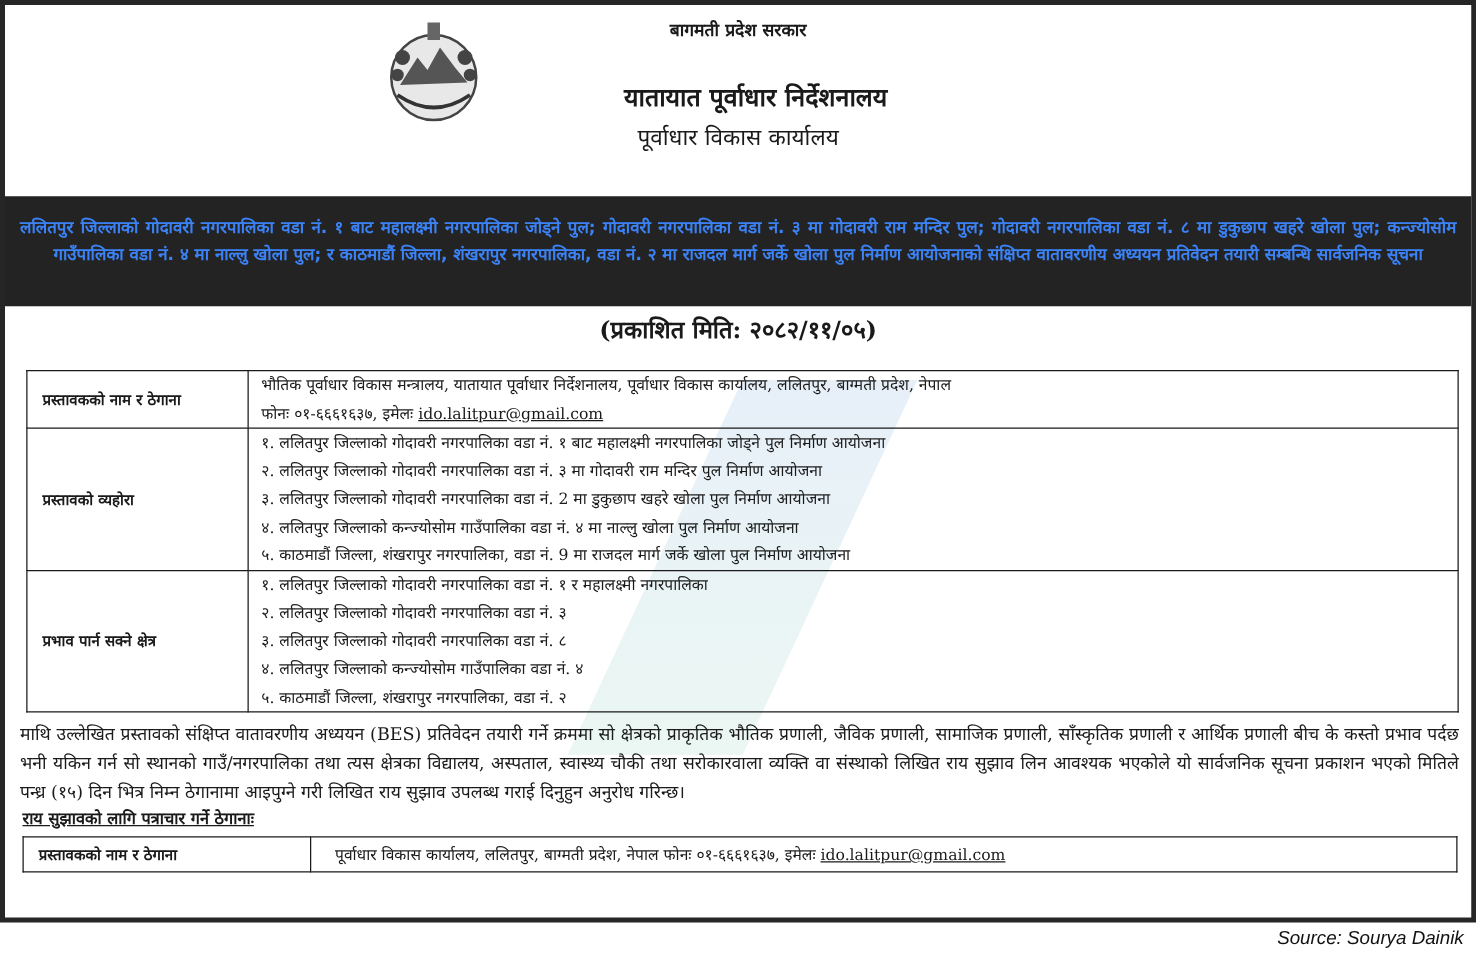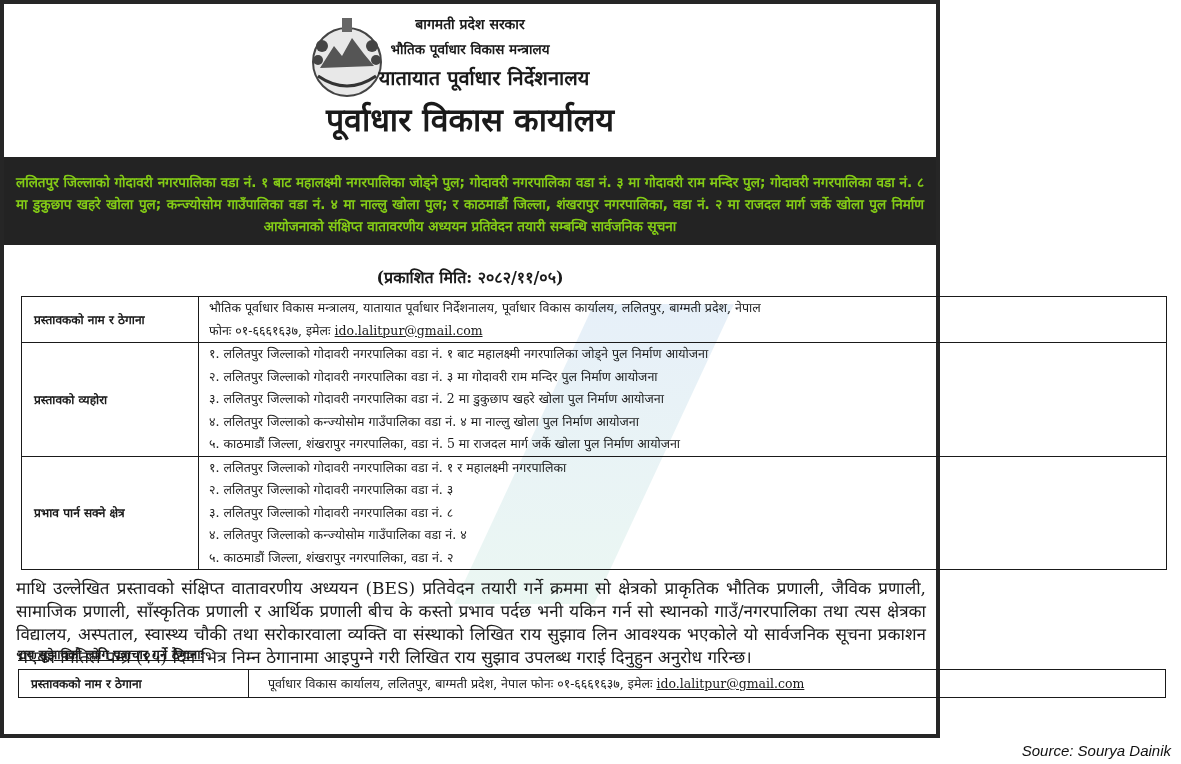--- a/index.html
+++ b/index.html
@@ -2,60 +2,60 @@
 <html><head>
 <meta charset="utf-8">
 <style>
   * { box-sizing: border-box; margin: 0; padding: 0; }
   body {
     width: 1181px; height: 764px; background: #ffffff;
     font-family: "DejaVu Serif", "Liberation Serif", serif;
     color: #1a1a1a; position: relative; overflow: hidden;
   }
   .notice {
-    position: absolute; left: 0; top: 0; width: 940px; height: 738px;
+    position: absolute; left: 0; top: 0; width: 1181px; height: 738px;
     border: 4px solid #262626; background: #ffffff;
   }
   .header { position: relative; height: 153px; text-align: center; }
   .emblem {
     position: absolute; left: 302px; top: 12px; width: 82px; height: 86px;
   }
   .h-line1 { position: absolute; left: 0; right: 0; top: 10px; font-size: 14px; font-weight: bold; }
   .h-line2 { position: absolute; left: 0; right: 0; top: 36px; font-size: 13.5px; font-weight: bold; }
   .h-line3 { position: absolute; left: 0; right: 0; top: 60px; font-size: 20px; font-weight: bold; padding-left: 28px; }
-  .h-line4 { position: absolute; left: 0; right: 0; top: 93px; font-size: 32px; font-weight: bold; }
+  .h-line4 { position: absolute; left: 0; right: 0; top: 93px; font-size: 18px; font-weight: normal; }
   .h-line5 { position: absolute; left: 0; right: 0; top: 132px; font-size: 18px; font-weight: bold; margin-top: 48px; }
 
   .title-bar {
     position: absolute; left: 0; right: 0; top: 153px; height: 88px;
-    background: #232323; color: #84cc16;
+    background: #232323; color: #3b82f6;
     font-family: "DejaVu Sans", sans-serif; font-weight: bold;
     font-size: 13.5px; line-height: 22px; padding: 14px 12px 0 12px;
     text-align: justify; text-align-last: center;
   }
   .pub-date {
     position: absolute; left: 0; right: 0; top: 246px; text-align: center;
-    font-size: 16px; font-weight: bold; margin-top: 16px;
+    font-size: 19px; font-weight: bold;
   }
   .intro {
     position: absolute; left: 12px; right: 10px; top: 267px; font-size: 12.5px;
   }
   table.main {
     position: absolute; left: 17px; top: 292px; width: 1146px;
     border-collapse: collapse; font-size: 12.5px;
   }
   table.main td { border: 1.5px solid #1a1a1a; vertical-align: middle; }
   table.main td.label { width: 177px; padding-left: 12px; font-weight: bold; font-family: "DejaVu Sans", sans-serif; font-size: 12px; }
   table.main td.val { padding-left: 10px; margin-left: 14px; }
   .ln { height: 22.5px; line-height: 22.5px; }
   .email { text-decoration: underline; }
 
   .body-para {
     position: absolute; left: 12px; right: 10px; top: 573px;
-    font-size: 17px; line-height: 23px; text-align: justify;
+    font-size: 14px; line-height: 23px; text-align: justify;
   }
   .contact-heading {
     position: absolute; left: 14px; top: 641px; font-size: 13px; font-weight: bold;
     text-decoration: underline; font-family: "DejaVu Sans", sans-serif; text-align: right;
   }
   table.contact {
     position: absolute; left: 14px; top: 665px; width: 1148px;
     border-collapse: collapse; font-size: 12.5px;
   }
   table.contact td { border: 1.5px solid #1a1a1a; height: 28px; vertical-align: middle; }
@@ -83,21 +83,20 @@
       <circle cx="41" cy="46" r="34" fill="#e8e8e8" stroke="#444" stroke-width="2"></circle>
       <path d="M14 52 L28 30 L36 40 L46 22 L58 38 L68 50 Z" fill="#555"></path>
       <path d="M12 60 Q41 80 70 60" fill="none" stroke="#333" stroke-width="3"></path>
       <rect x="36" y="2" width="10" height="14" fill="#666"></rect>
       <circle cx="16" cy="30" r="6" fill="#444"></circle>
       <circle cx="66" cy="30" r="6" fill="#444"></circle>
       <circle cx="12" cy="44" r="5" fill="#444"></circle>
       <circle cx="70" cy="44" r="5" fill="#444"></circle>
     </svg>
     <div class="h-line1">बागमती प्रदेश सरकार</div>
-    <div class="h-line2">भौतिक पूर्वाधार विकास मन्त्रालय</div>
     <div class="h-line3">यातायात पूर्वाधार निर्देशनालय</div>
     <div class="h-line4">पूर्वाधार विकास कार्यालय</div>
     <div class="h-line5">ललितपुर, नेपाल</div>
   </div>
 
   <div class="title-bar">ललितपुर जिल्लाको गोदावरी नगरपालिका वडा नं. १ बाट महालक्ष्मी नगरपालिका जोड्ने पुल; गोदावरी नगरपालिका वडा नं. ३ मा गोदावरी राम मन्दिर पुल; गोदावरी नगरपालिका वडा नं. ८ मा डुकुछाप खहरे खोला पुल; कन्ज्योसोम गाउँपालिका वडा नं. ४ मा नाल्लु खोला पुल; र काठमाडौं जिल्ला, शंखरापुर नगरपालिका, वडा नं. २ मा राजदल मार्ग जर्के खोला पुल निर्माण आयोजनाको संक्षिप्त वातावरणीय अध्ययन प्रतिवेदन तयारी सम्बन्धि सार्वजनिक सूचना</div>
 
   <div class="pub-date">(प्रकाशित मिति: २०८२/११/०५)</div>
 
   <table class="main">
@@ -109,21 +108,21 @@
         <div class="ln"><span>फोनः ०१-६६६१६३७, इमेलः </span><span class="email">ido.lalitpur@gmail.com</span></div>
       </td>
     </tr>
     <tr>
       <td class="label">प्रस्तावको व्यहोरा</td>
       <td class="val">
         <div class="ln">१. ललितपुर जिल्लाको गोदावरी नगरपालिका वडा नं. १ बाट महालक्ष्मी नगरपालिका जोड्ने पुल निर्माण आयोजना</div>
         <div class="ln">२. ललितपुर जिल्लाको गोदावरी नगरपालिका वडा नं. ३ मा गोदावरी राम मन्दिर पुल निर्माण आयोजना</div>
         <div class="ln">३. ललितपुर जिल्लाको गोदावरी नगरपालिका वडा नं. 2 मा डुकुछाप खहरे खोला पुल निर्माण आयोजना</div>
         <div class="ln">४. ललितपुर जिल्लाको कन्ज्योसोम गाउँपालिका वडा नं. ४ मा नाल्लु खोला पुल निर्माण आयोजना</div>
-        <div class="ln">५. काठमाडौं जिल्ला, शंखरापुर नगरपालिका, वडा नं. 5 मा राजदल मार्ग जर्के खोला पुल निर्माण आयोजना</div>
+        <div class="ln">५. काठमाडौं जिल्ला, शंखरापुर नगरपालिका, वडा नं. 9 मा राजदल मार्ग जर्के खोला पुल निर्माण आयोजना</div>
       </td>
     </tr>
     <tr>
       <td class="label">प्रभाव पार्न सक्ने क्षेत्र</td>
       <td class="val">
         <div class="ln">१. ललितपुर जिल्लाको गोदावरी नगरपालिका वडा नं. १ र महालक्ष्मी नगरपालिका</div>
         <div class="ln">२. ललितपुर जिल्लाको गोदावरी नगरपालिका वडा नं. ३</div>
         <div class="ln">३. ललितपुर जिल्लाको गोदावरी नगरपालिका वडा नं. ८</div>
         <div class="ln">४. ललितपुर जिल्लाको कन्ज्योसोम गाउँपालिका वडा नं. ४</div>
         <div class="ln">५. काठमाडौं जिल्ला, शंखरापुर नगरपालिका, वडा नं. २</div>

